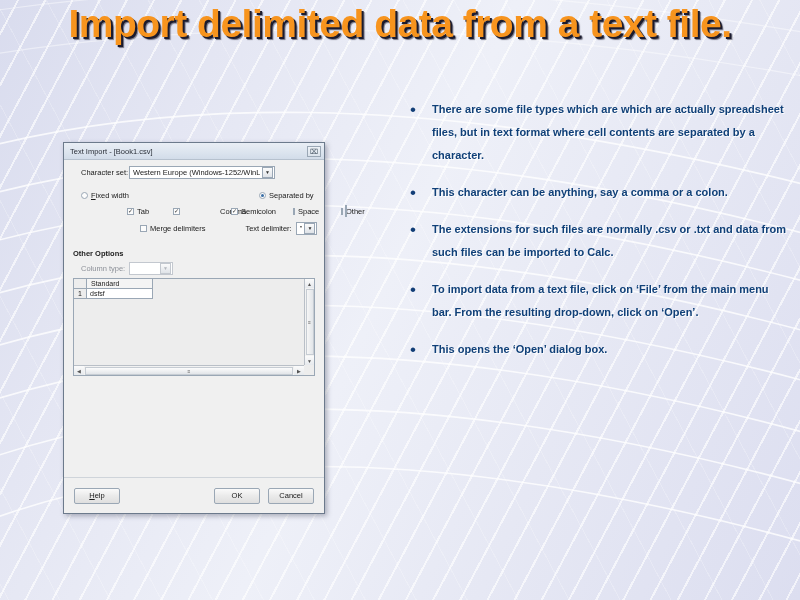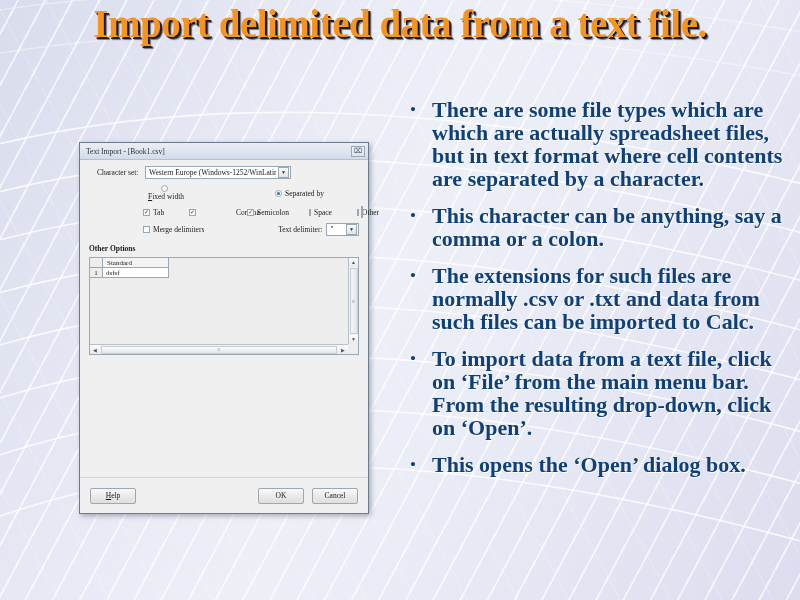--- a/index.html
+++ b/index.html
@@ -6,21 +6,20 @@
   html, body {
     width: 800px; height: 600px;
     font-family: "Liberation Sans", sans-serif;
     overflow: hidden;
   }
   #slide {
     position: relative;
     width: 800px; height: 600px;
     background: linear-gradient(115deg, #d9dcee 0%, #e4e6f3 22%, #eef0f8 48%, #e6e8f4 70%, #dcdef0 100%);
     overflow: hidden;
-    font-family: Liberation Serif, serif;
   }
   
   #bg-lines-a, #bg-lines-b, #bg-curves {
     position: absolute; inset: -20% -10%;
     pointer-events: none;
   }
   #bg-lines-a {
     background-image: repeating-linear-gradient(
       118deg,
       rgba(255,255,255,0) 0px,
@@ -68,32 +67,32 @@
     flex: 0 0 auto;
     width: 28px;
     font-size: 17px;
     line-height: 23px;
     color: #123E77;
     text-align: left;
     padding-left: 6px;
   }
   .bullet-text {
     flex: 1 1 auto;
-    font-size: 22px;
+    font-size: 11px;
     font-weight: bold;
     line-height: 23px;
     color: #104078;
     text-shadow: 1px 1px 0 rgba(255,255,255,.85);
   }
 
   
   #dialog {
     position: absolute;
-    left: 79px; top: 142px;
-    width: 290px; height: 372px;
+    left: 63px; top: 142px;
+    width: 262px; height: 372px;
     background: #f0f0f0;
     border: 1px solid #6c7a8c;
     box-shadow: 2px 2px 5px rgba(40,45,70,.35);
     font-size: 7.5px;
     color: #1a1a1a;
   }
   #dialog-titlebar {
     height: 17px;
     background: linear-gradient(180deg,#e9eef5 0%, #dde5ef 55%, #d2dce9 100%);
     border-bottom: 1px solid #b6c1ce;
@@ -104,21 +103,21 @@
   .close-btn {
     width: 14px; height: 11px;
     border: 1px solid #9aa7b5;
     background: linear-gradient(180deg,#eef2f7,#dbe3ec);
     display: flex; align-items: center; justify-content: center;
     font-size: 7px; color: #41505f; line-height: 1;
   }
   #dialog-body { padding: 6px 9px 0 9px; }
 
   .group-title { font-weight: bold; font-size: 7.5px; margin: 2px 0 4px 0; }
-  .field-row { display: flex; align-items: center; margin-bottom: 6px; }
+  .field-row { display: flex; align-items: center; margin-bottom: 12px; }
   .field-label { width: 56px; font-size: 7.5px; padding-left: 8px; }
 
   .combo {
     height: 13px;
     background: #fff;
     border: 1px solid #9aa7b5;
     display: flex; align-items: center;
     font-size: 7.5px;
     padding-left: 3px;
     position: relative;
@@ -317,21 +316,21 @@
         <span class="combo w1">
           <span class="combo-val">Western Europe (Windows-1252/WinLatin 1)</span>
           <span class="arrow">▼</span>
         </span>
       </div>
 
 
 
 
       <div class="opt-row">
-        <span class="ctl" style="width:146px;padding-left:8px;flex-direction:column;">
+        <span class="ctl" style="width:146px;padding-left:8px;">
           <span class="radio"></span>
           <span><u>F</u><span>ixed width</span></span>
         </span>
         <span class="ctl">
           <span class="radio">
               <i></i>
             </span>
           <span>Separated by</span>
         </span>
       </div>
@@ -354,37 +353,44 @@
           <span>Space</span>
         </span>
         <span class="ctl" style="width:44px;">
           <span class="box"></span>
           <span>Other</span>
         </span>
         <span class="textbox-empty" title=""></span>
       </div>
 
       <div class="opt-row" style="padding-left:14px;">
-        <span class="ctl" style="width:168px;">
+        <span class="ctl" style="width:168px;margin-left:13px;">
           <span class="box"></span>
           <span>Merge delimiters</span>
         </span>
         <span class="ctl">
           <span>Text delimiter:</span>
         </span>
         <span class="combo small" style="margin-left:4px;">
           <span class="combo-val">"</span>
           <span class="arrow">▼</span>
         </span>
       </div>
 
-      <div class="group-title" style="margin-top:8px;">Other Options</div>
-
-
-
+      <div class="group-title" style="margin-top:14px;">Other Options</div>
+
+
+
+      <div class="field-row" style="margin-bottom:3px;">
+        <span class="field-label" style="color:#8d9199;">Column type:</span>
+        <span class="combo disabled" style="width:44px;">
+          <span class="combo-val"></span>
+          <span class="arrow">▼</span>
+        </span>
+      </div>
 
       <div id="preview">
         <div id="grid-head">
           <span class="corner-cell"></span>
           <span class="col-head">Standard</span>
         </div>
         <div class="grid-row">
           <span class="row-head">1</span>
           <span class="grid-cell">dsfsf</span>
         </div>

